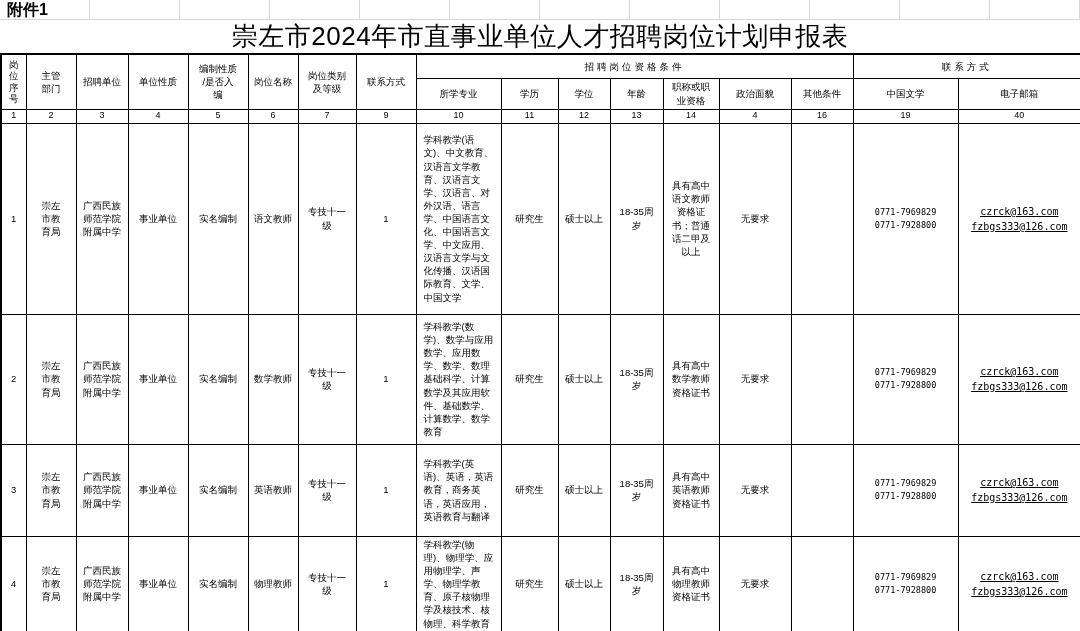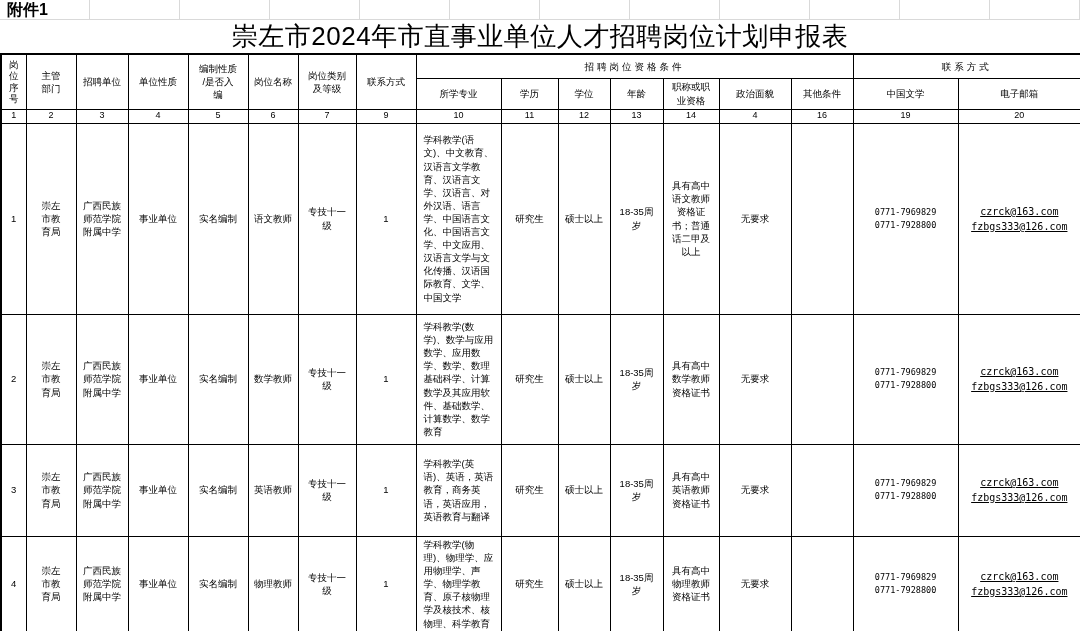--- a/index.html
+++ b/index.html
@@ -128,21 +128,21 @@
       <td>7</td>
       <td>9</td>
       <td>10</td>
       <td>11</td>
       <td>12</td>
       <td>13</td>
       <td>14</td>
       <td>4</td>
       <td>16</td>
       <td>19</td>
-      <td>20</td>
+      <td>40</td>
     </tr>
   </thead>
   <tbody>
       <tr class="row r0">
         <td class="c-seq">1</td>
         <td class="c-dept">崇左
 市教
 育局</td>
         <td class="c-unit">广西民族
 师范学院

